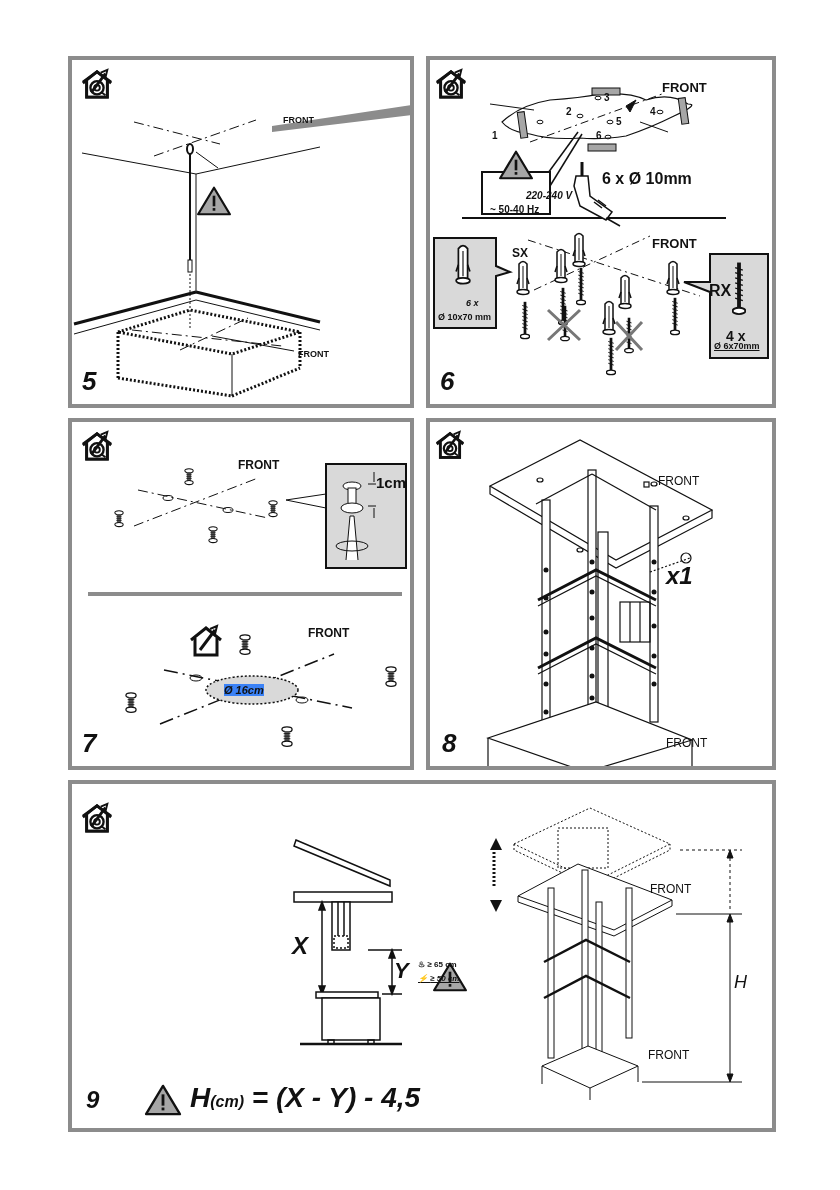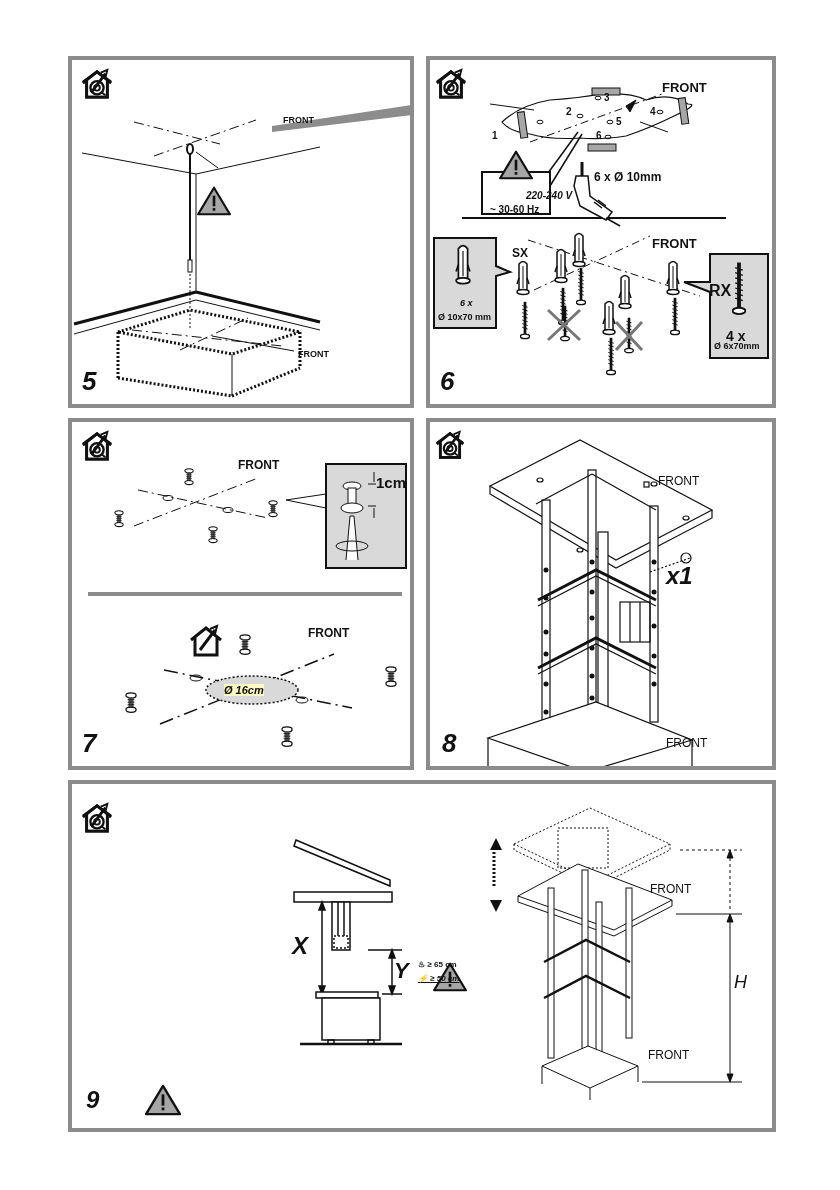--- a/index.html
+++ b/index.html
@@ -187,29 +187,29 @@
     </g>
   </svg>
   <span class="lbl" style="left:62px;top:70px;font-size:10px;">1</span>
   <span class="lbl" style="left:136px;top:46px;font-size:10px;">2</span>
   <span class="lbl" style="left:174px;top:32px;font-size:10px;">3</span>
   <span class="lbl" style="left:220px;top:46px;font-size:10px;">4</span>
   <span class="lbl" style="left:186px;top:56px;font-size:10px;">5</span>
   <span class="lbl" style="left:166px;top:70px;font-size:10px;">6</span>
   <span class="lbl" style="left:232px;top:20px;font-size:13px;">FRONT</span>
   <span class="lbl" style="left:60px;top:130px;font-size:10px;font-style:italic;margin-left:36px;">220-240 V</span>
-  <span class="lbl" style="left:60px;top:144px;font-size:10px;">~ 30-60 Hz</span>
-  <span class="lbl" style="left:164px;top:110px;font-size:12px;">6 x Ø 10mm</span>
+  <span class="lbl" style="left:60px;top:144px;font-size:10px;">~ 50-40 Hz</span>
+  <span class="lbl" style="left:172px;top:110px;font-size:16px;">6 x Ø 10mm</span>
   <span class="lbl" style="left:222px;top:176px;font-size:13px;">FRONT</span>
   <span class="lbl" style="left:82px;top:186px;font-size:12px;text-align:right;">SX</span>
   <span class="lbl" style="left:279px;top:222px;font-size:16px;">RX</span>
-  <span class="lbl" style="left:30px;top:238px;font-size:9px;font-style:italic;">6 x</span>
+  <span class="lbl" style="left:36px;top:238px;font-size:9px;font-style:italic;">6 x</span>
   <span class="lbl" style="left:8px;top:252px;font-size:9px;">Ø 10x70 mm</span>
   <span class="lbl" style="left:296px;top:268px;font-size:14px;">4 x</span>
-  <span class="lbl" style="left:284px;top:281px;font-size:9px;">Ø 6x70mm</span>
+  <span class="lbl" style="left:284px;top:281px;font-size:9px;text-decoration:underline;">Ø 6x70mm</span>
   <span class="step-num" style="left:10px;top:306px;">6</span>
 </div>
 
 <div class="panel" style="left:68px;top:418px;width:346px;height:352px;">
   <div class="icons" style="left:8px;top:8px;">
     <svg class="icon-box" width="34" height="32">
         <use href="#sym-ducted"></use>
       </svg>
     <svg class="icon-box" width="34" height="32">
         <use href="#sym-recirc"></use>
@@ -252,21 +252,21 @@
     <use href="#sym-screw" x="52" y="270" width="14" height="22"></use>
     <use href="#sym-screw" x="208" y="304" width="14" height="22"></use>
     <ellipse cx="180" cy="268" rx="46" ry="14" fill="#d9d9d9" stroke="#111" stroke-dasharray="2,2" stroke-width="1.5"></ellipse>
     <svg x="116" y="202" width="36" height="34" viewBox="0 0 36 34">
         <use href="#sym-ducted"></use>
       </svg>
   </svg>
   <span class="lbl" style="left:166px;top:36px;font-size:12px;">FRONT</span>
   <span class="lbl" style="left:304px;top:52px;font-size:15px;font-weight:bold;">1cm</span>
   <span class="lbl" style="left:236px;top:204px;font-size:12px;">FRONT</span>
-  <span class="lbl" style="left:152px;top:262px;font-size:11px;font-style:italic;background:#fef9c3;">Ø 16cm</span>
+  <span class="lbl" style="left:152px;top:262px;font-size:11px;font-style:italic;background:#3b82f6;">Ø 16cm</span>
   <span class="step-num" style="left:10px;top:306px;">7</span>
 </div>
 
 <div class="panel" style="left:426px;top:418px;width:350px;height:352px;">
   <div class="icons" style="left:4px;top:8px;">
     <svg class="icon-box" width="32" height="30">
         <use href="#sym-ducted"></use>
       </svg>
     <svg class="icon-box" width="32" height="30">
         <use href="#sym-recirc"></use>
@@ -414,13 +414,14 @@
     <use href="#sym-warn" x="72" y="300" width="38" height="32"></use>
   </svg>
   <span class="lbl" style="left:220px;top:148px;font-size:24px;font-style:italic;">X</span>
   <span class="lbl" style="left:322px;top:174px;font-size:22px;font-style:italic;">Y</span>
   <span class="lbl" style="left:346px;top:176px;font-size:8px;">♨ <span>≥ 65 cm</span></span>
   <span class="lbl" style="left:346px;top:190px;font-size:8px;font-style:italic;text-decoration:underline;">⚡ <span>≥ 50 cm</span></span>
   <span class="lbl" style="left:578px;top:98px;font-size:12px;font-weight:normal;">FRONT</span>
   <span class="lbl" style="left:576px;top:264px;font-size:12px;font-weight:normal;">FRONT</span>
   <span class="lbl" style="left:662px;top:188px;font-size:18px;font-style:italic;font-weight:normal;">H</span>
   <span class="step-num" style="left:14px;top:302px;font-size:24px;">9</span>
+  <div class="lbl" style="left:118px;top:298px;font-size:28px;font-style:italic;"><span>H</span><span style="font-size:16px;">(cm)</span><span> = (X - Y) - 4,5</span></div>
 </div>
 
 </body></html>

